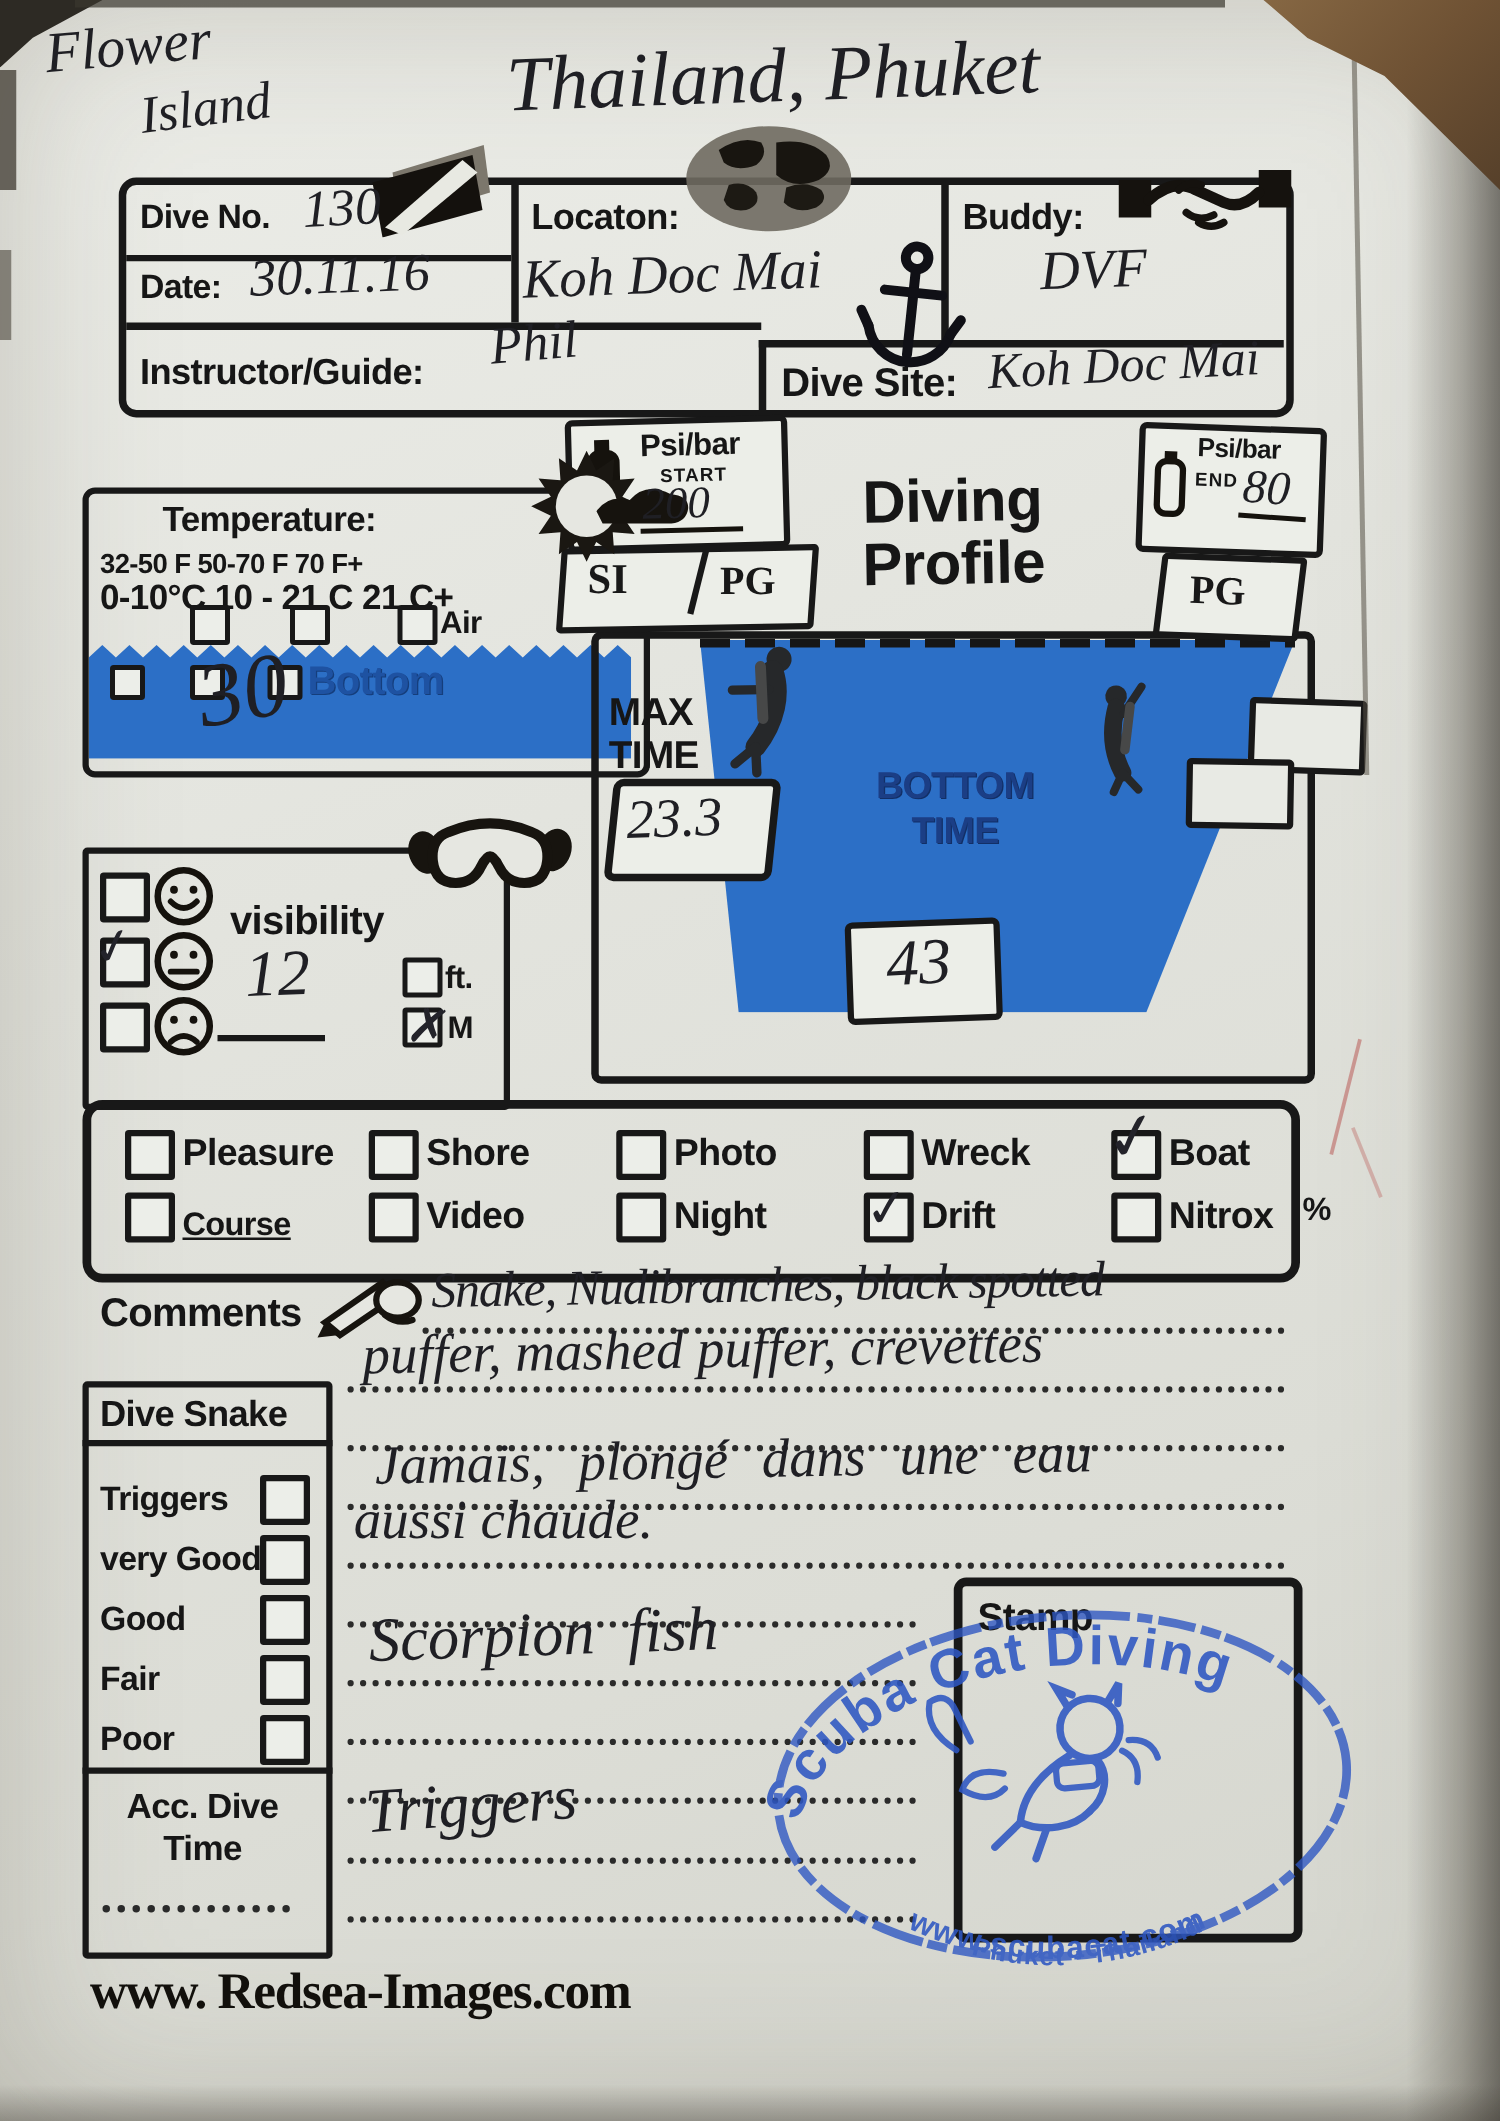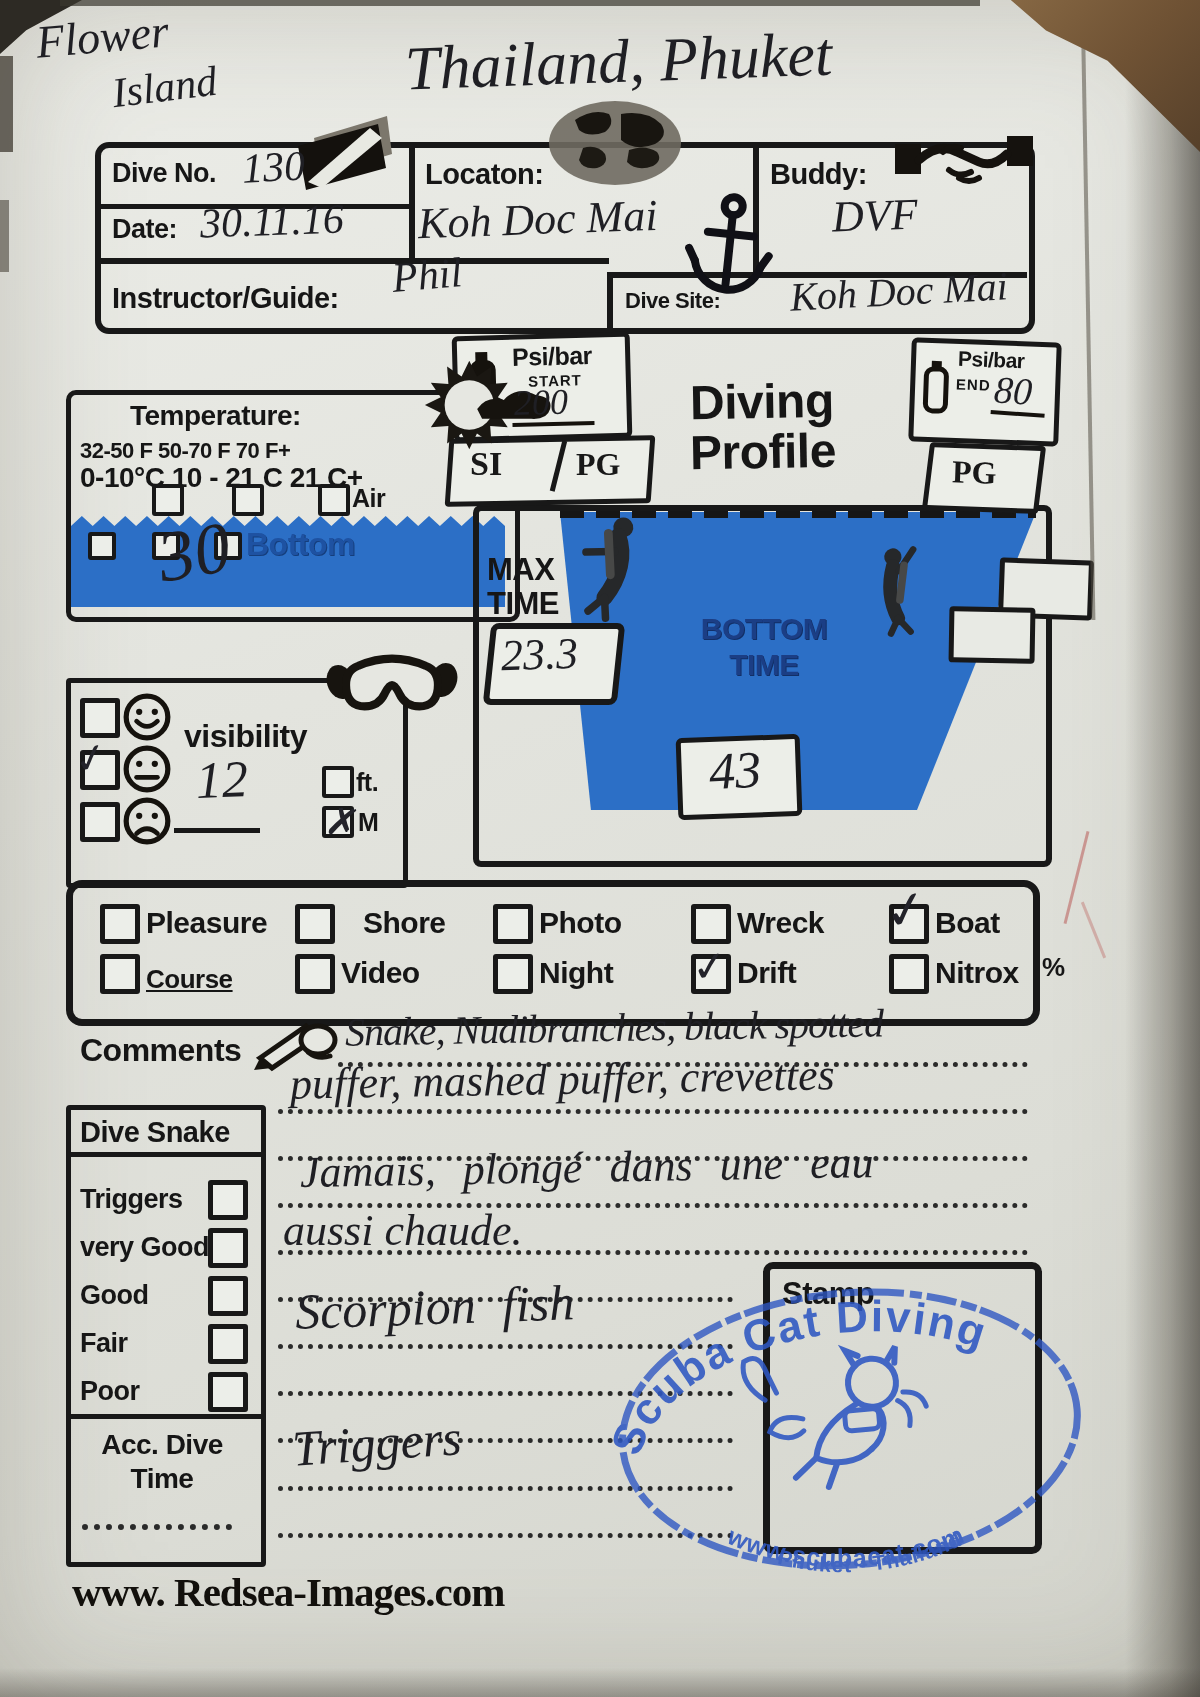--- a/index.html
+++ b/index.html
@@ -76,21 +76,21 @@
   <div class="abs lbl" style="left:112px;top:158px;font-size:27px;">Dive No.</div>
   <div class="abs hw" style="left:242px;top:146px;font-size:42px;transform:rotate(-3deg);z-index:5;">130</div>
   <div class="abs lbl" style="left:112px;top:214px;font-size:27px;">Date:</div>
   <div class="abs hw" style="left:200px;top:200px;font-size:42px;transform:rotate(-2deg);z-index:5;">30.11.16</div>
   <div class="abs lbl" style="left:425px;top:158px;font-size:29px;">Locaton:</div>
   <div class="abs hw" style="left:418px;top:198px;font-size:44px;transform:rotate(-2deg);z-index:5;">Koh Doc Mai</div>
   <div class="abs lbl" style="left:770px;top:158px;font-size:29px;">Buddy:</div>
   <div class="abs hw" style="left:832px;top:194px;font-size:44px;transform:rotate(-2deg);z-index:5;">DVF</div>
   <div class="abs lbl" style="left:112px;top:282px;font-size:29px;">Instructor/Guide:</div>
   <div class="abs hw" style="left:392px;top:254px;font-size:42px;transform:rotate(-5deg);z-index:5;">Phil</div>
-  <div class="abs lbl" style="left:625px;top:288px;font-size:22px;">Dive Site:</div>
+  <div class="abs lbl" style="left:625px;top:288px;font-size:32px;">Dive Site:</div>
   <div class="abs hw" style="left:790px;top:272px;font-size:40px;transform:rotate(-3deg);z-index:5;">Koh Doc Mai</div>
 
   <div class="box" style="left:453px;top:334px;width:168px;height:96px;border-radius:6px;background:#eceee8;transform:rotate(-1.5deg);z-index:3;"></div>
   <div class="abs" style="left:466px;top:350px;z-index:4;transform:rotate(-1.5deg);">
     <svg width="34" height="64" viewBox="0 0 34 64">
         <rect x="10" y="2" width="12" height="10" fill="#15120d"></rect>
         <rect x="4" y="10" width="26" height="50" rx="10" fill="#15120d"></rect>
       </svg>
   </div>
   <div class="abs lbl" style="left:512px;top:342px;font-size:25px;transform:rotate(-1.5deg);z-index:4;">Psi/bar</div>
@@ -224,21 +224,21 @@
     </div>
     <div style="position:absolute;left:520px;top:48px;width:84px;height:50px;border:5px solid #181818;border-radius:4px;background:#e8eae4;transform:rotate(2deg);"></div>
     <div style="position:absolute;left:470px;top:96px;width:76px;height:46px;border:5px solid #181818;border-radius:4px;background:#e8eae4;transform:rotate(1deg);"></div>
   </div>
 
   <div class="box" style="left:66px;top:880px;width:960px;height:132px;border-width:7px;border-radius:16px;"></div>
 
   <div class="cb" style="left:100px;top:904px;"></div>
   <div class="abs lbl" style="left:146px;top:906px;font-size:30px;">Pleasure</div>
   <div class="cb" style="left:295px;top:904px;"></div>
-  <div class="abs lbl" style="left:341px;top:906px;font-size:30px;margin-left:22px;">Shore</div>
+  <div class="abs lbl" style="left:341px;top:906px;font-size:30px;">Shore</div>
   <div class="cb" style="left:493px;top:904px;"></div>
   <div class="abs lbl" style="left:539px;top:906px;font-size:30px;">Photo</div>
   <div class="cb" style="left:691px;top:904px;"></div>
   <div class="abs lbl" style="left:737px;top:906px;font-size:30px;">Wreck</div>
   <div class="cb" style="left:889px;top:904px;"></div>
   <div class="abs lbl" style="left:935px;top:906px;font-size:30px;">Boat</div>
   <div class="mark hw" style="left:884px;top:884px;font-size:52px;transform:rotate(-10deg);">✓</div>
 
   <div class="cb" style="left:100px;top:954px;"></div>
   <div class="abs lbl" style="left:146px;top:964px;font-size:26px;text-decoration:underline;">Course</div>
@@ -270,21 +270,21 @@
   <div class="dot" style="left:278px;top:1297px;width:455px;"></div>
   <div class="dot" style="left:278px;top:1344px;width:455px;"></div>
   <div class="dot" style="left:278px;top:1391px;width:455px;"></div>
   <div class="dot" style="left:278px;top:1438px;width:455px;"></div>
   <div class="dot" style="left:278px;top:1486px;width:455px;"></div>
   <div class="dot" style="left:278px;top:1533px;width:455px;"></div>
 
   <div class="abs hw" style="left:345px;top:1008px;font-size:40px;transform:rotate(-1deg);letter-spacing:-1px;z-index:5;">Snake, Nudibranches, black spotted</div>
   <div class="abs hw" style="left:290px;top:1058px;font-size:44px;transform:rotate(-1deg);z-index:5;">puffer, mashed puffer, crevettes</div>
   <div class="abs hw" style="left:300px;top:1146px;font-size:44px;transform:rotate(-1deg);word-spacing:16px;z-index:5;">Jamais, plongé dans une eau</div>
-  <div class="abs hw" style="left:283px;top:1194px;font-size:44px;z-index:5;margin-top:15px;">aussi chaude.</div>
+  <div class="abs hw" style="left:283px;top:1194px;font-size:44px;z-index:5;">aussi chaude.</div>
   <div class="abs hw" style="left:295px;top:1282px;font-size:50px;transform:rotate(-2deg);word-spacing:14px;z-index:5;">Scorpion fish</div>
   <div class="abs hw" style="left:292px;top:1418px;font-size:50px;transform:rotate(-4deg);z-index:5;">Triggers</div>
 
   <div class="box" style="left:66px;top:1105px;width:190px;height:452px;border-radius:4px;"></div>
   <div class="abs lbl" style="left:80px;top:1116px;font-size:29px;">Dive Snake</div>
   <div class="line" style="left:66px;top:1152px;width:200px;height:5px;"></div>
   <div class="abs lbl" style="left:80px;top:1184px;font-size:27px;">Triggers</div>
   <div class="cb" style="left:208px;top:1180px;"></div>
   <div class="abs lbl" style="left:80px;top:1232px;font-size:27px;">very Good</div>
   <div class="cb" style="left:208px;top:1228px;"></div>

